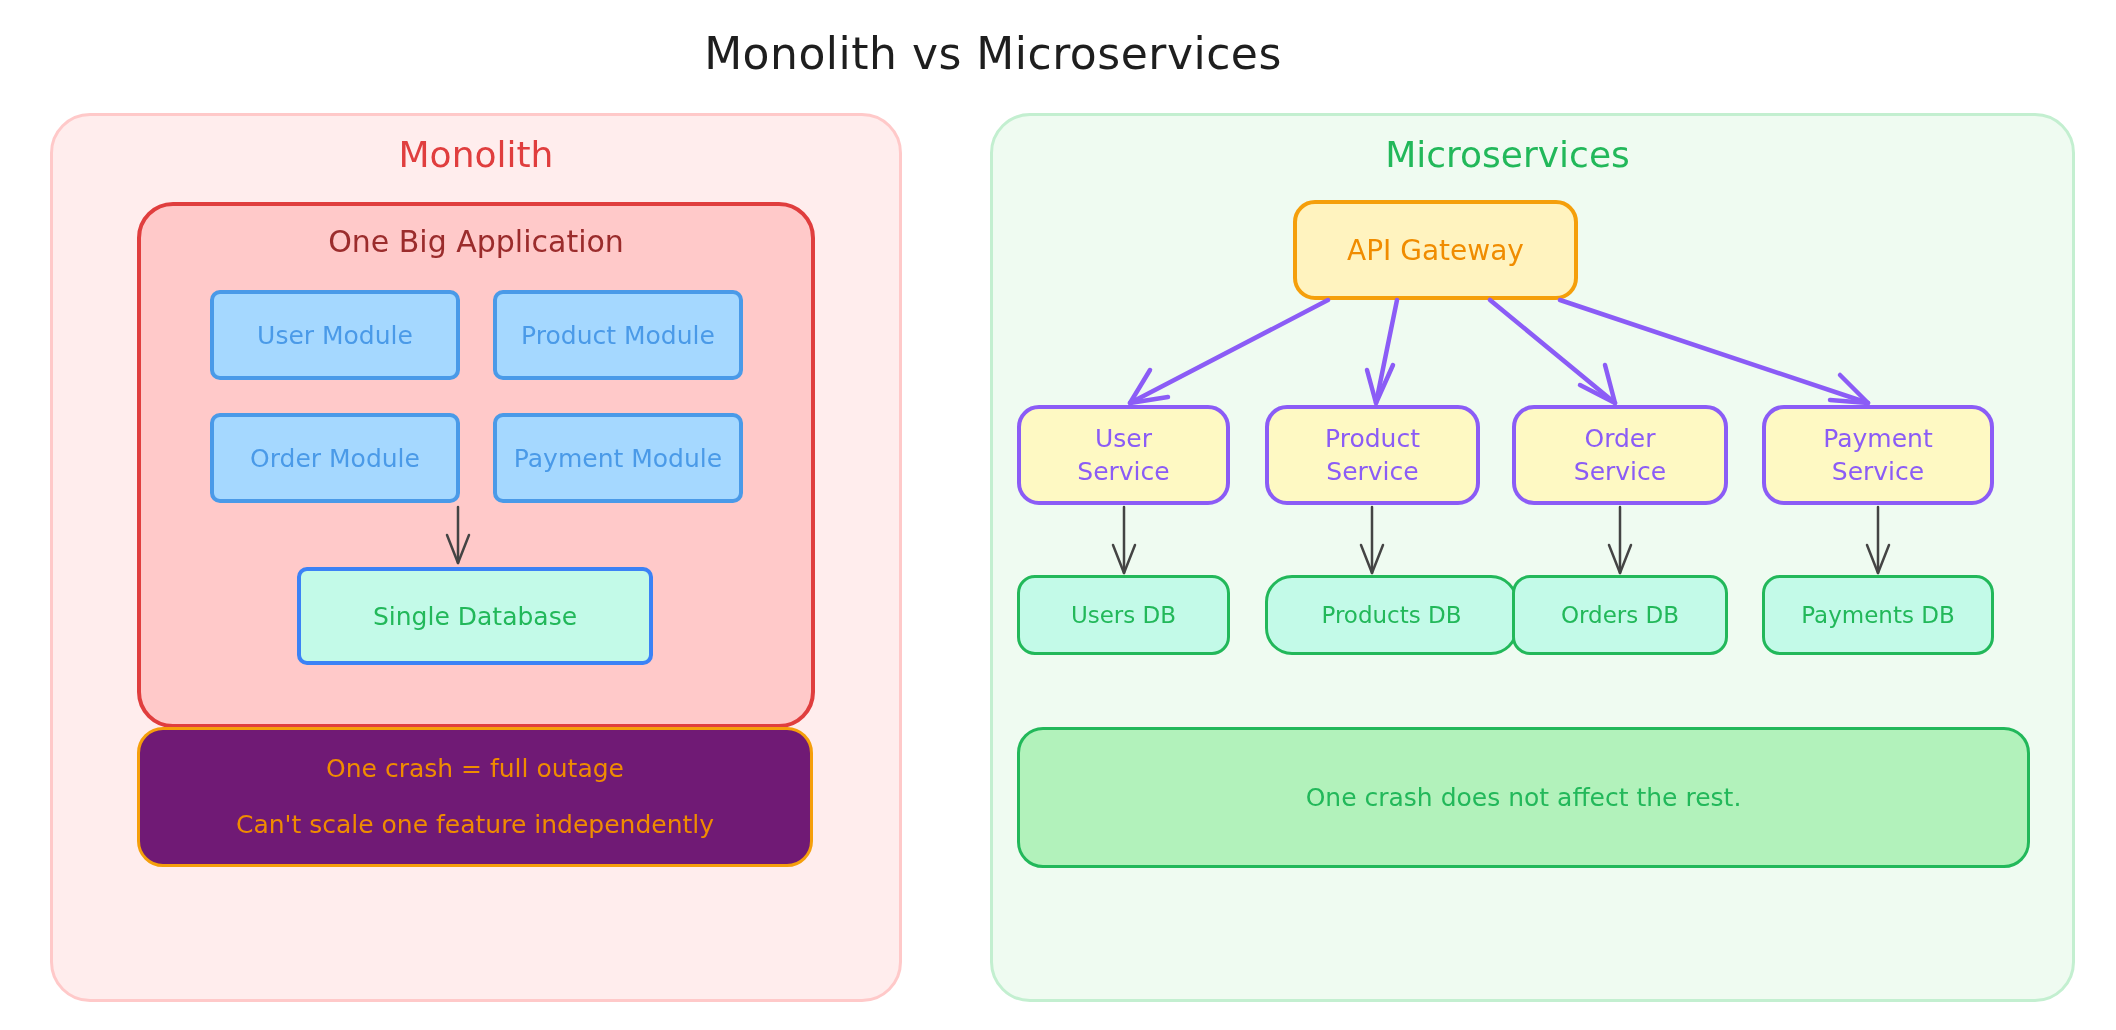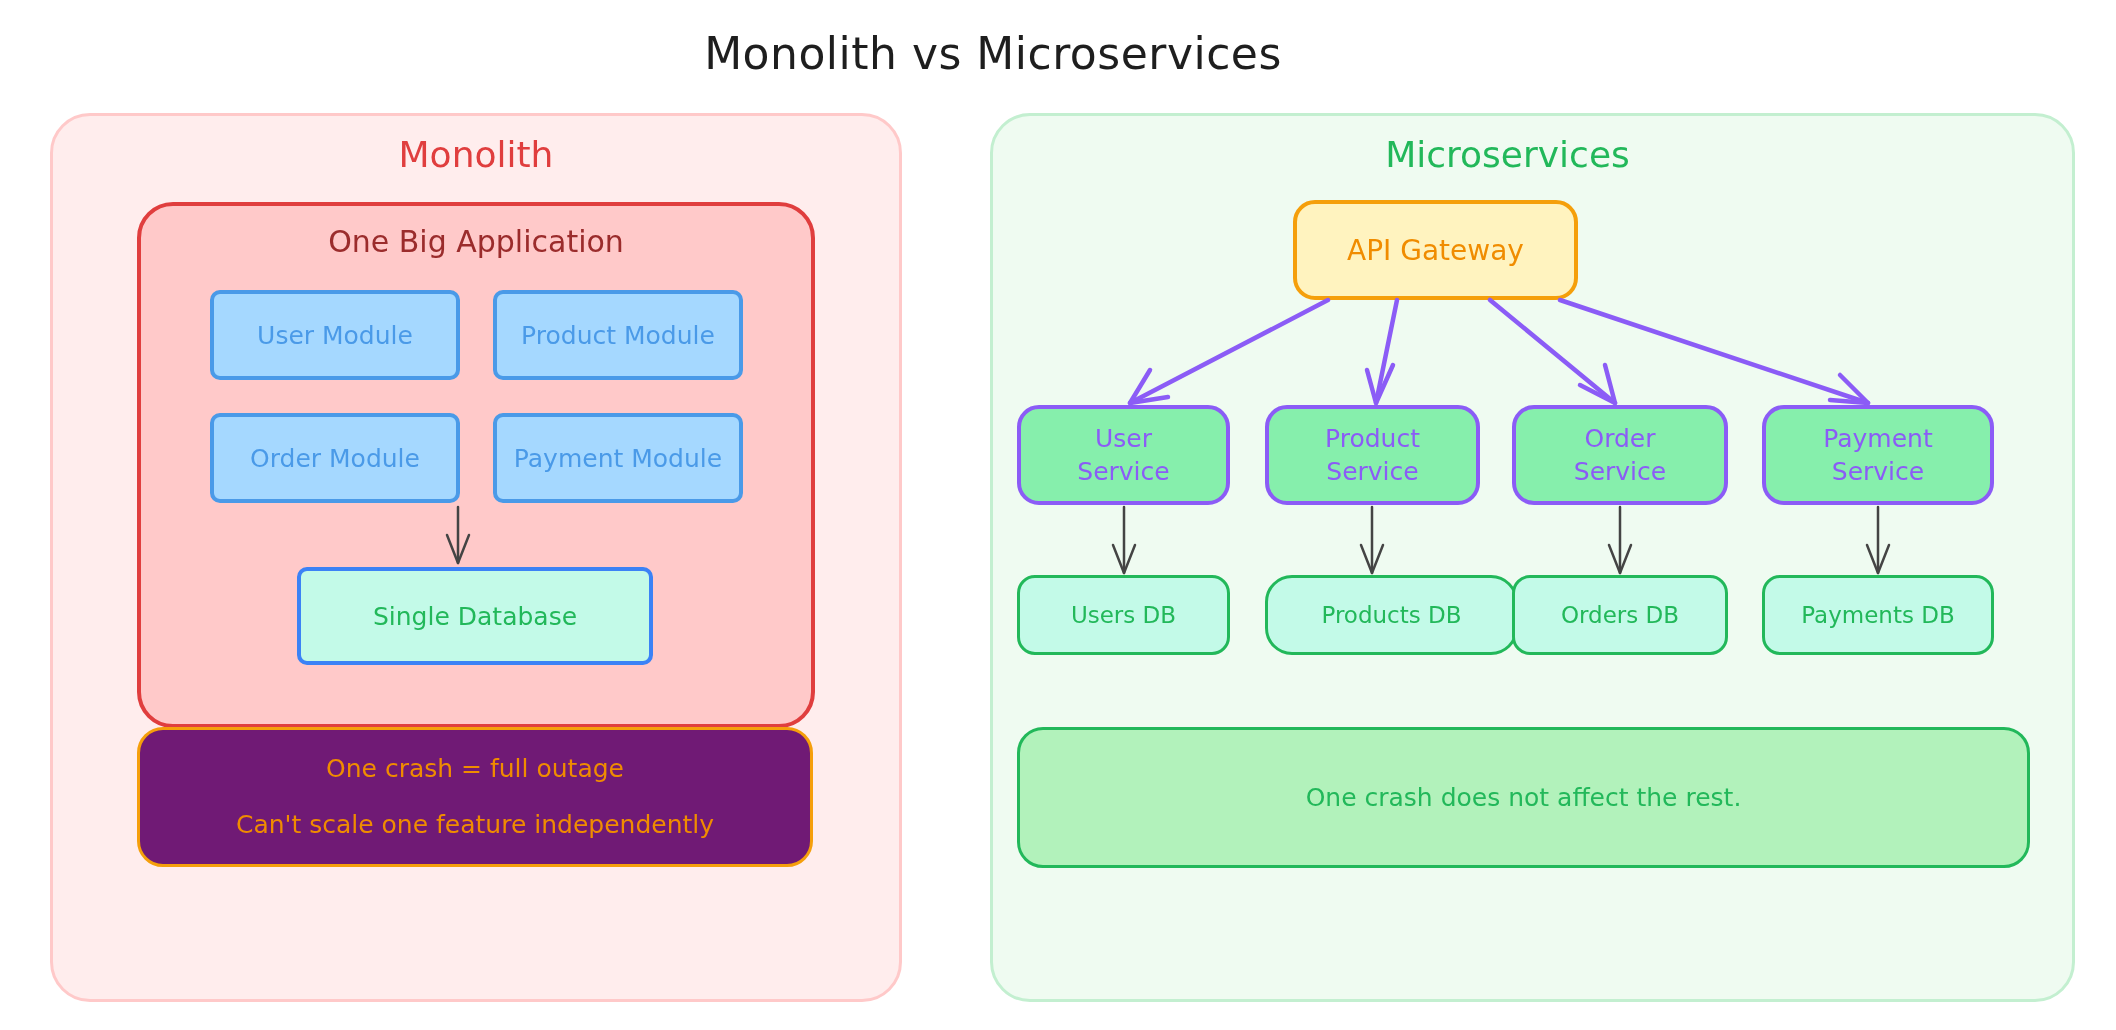--- a/index.html
+++ b/index.html
@@ -11,21 +11,21 @@
   .panel-mono { left:50px; top:113px; width:852px; height:889px; background:#ffeded; border:3px solid #ffc9c9; }
   .panel-micro { left:990px; top:113px; width:1085px; height:889px; background:#effbf1; border:3px solid #c3efd0; }
   .panel-label { font-size:36px; text-align:center; }
   .box { display:flex; align-items:center; justify-content:center; text-align:center; border-radius:10px; }
   .app { left:137px; top:202px; width:678px; height:526px; background:#ffc9c9; border:4px solid #e03e3e; border-radius:36px; }
   .app-label { left:137px; width:678px; top:224px; font-size:30px; color:#9b2c2c; text-align:center; }
   .module { width:250px; height:90px; background:#a5d8ff; border:4px solid #4a9ae8; color:#4a9ae8; font-size:25px; }
   .db-single { left:297px; top:567px; width:356px; height:98px; background:#c3fae8; border:4px solid #3b82f6; color:#22b85a; font-size:25px; }
   .note-mono { left:137px; top:727px; width:676px; height:140px; background:#701a75; border:3px solid #f59f0b; color:#f08c00; font-size:25px; flex-direction:column; line-height:34px; border-radius:26px;gap:22px; }
   .gateway { left:1293px; top:200px; width:285px; height:100px; background:#fff3bf; border:4px solid #f59f0b; color:#f08c00; font-size:28px; border-radius:22px; }
-  .service { top:405px; height:100px; background:#86efac; border:4px solid #8b5cf6; color:#8b5cf6; font-size:25px; flex-direction:column; line-height:33px; border-radius:22px; }
+  .service { top:405px; height:100px; background:#fef9c3; border:4px solid #8b5cf6; color:#8b5cf6; font-size:25px; flex-direction:column; line-height:33px; border-radius:22px; }
   .db { top:575px; height:80px; background:#c3fae8; border:3px solid #22b85a; color:#22b85a; font-size:23px; border-radius:18px; }
   .note-micro { left:1017px; top:727px; width:1013px; height:141px; background:#b2f2bb; border:3px solid #22b85a; color:#22b85a; font-size:25px; flex-direction:column; line-height:34px; border-radius:26px; }
   svg.arrows { position:absolute; left:0; top:0; width:2116px; height:1030px; pointer-events:none; }
 </style>
 </head>
 <body>
 
 <div class="abs title">Monolith vs Microservices</div>
 
 <div class="abs panel panel-mono"></div>

